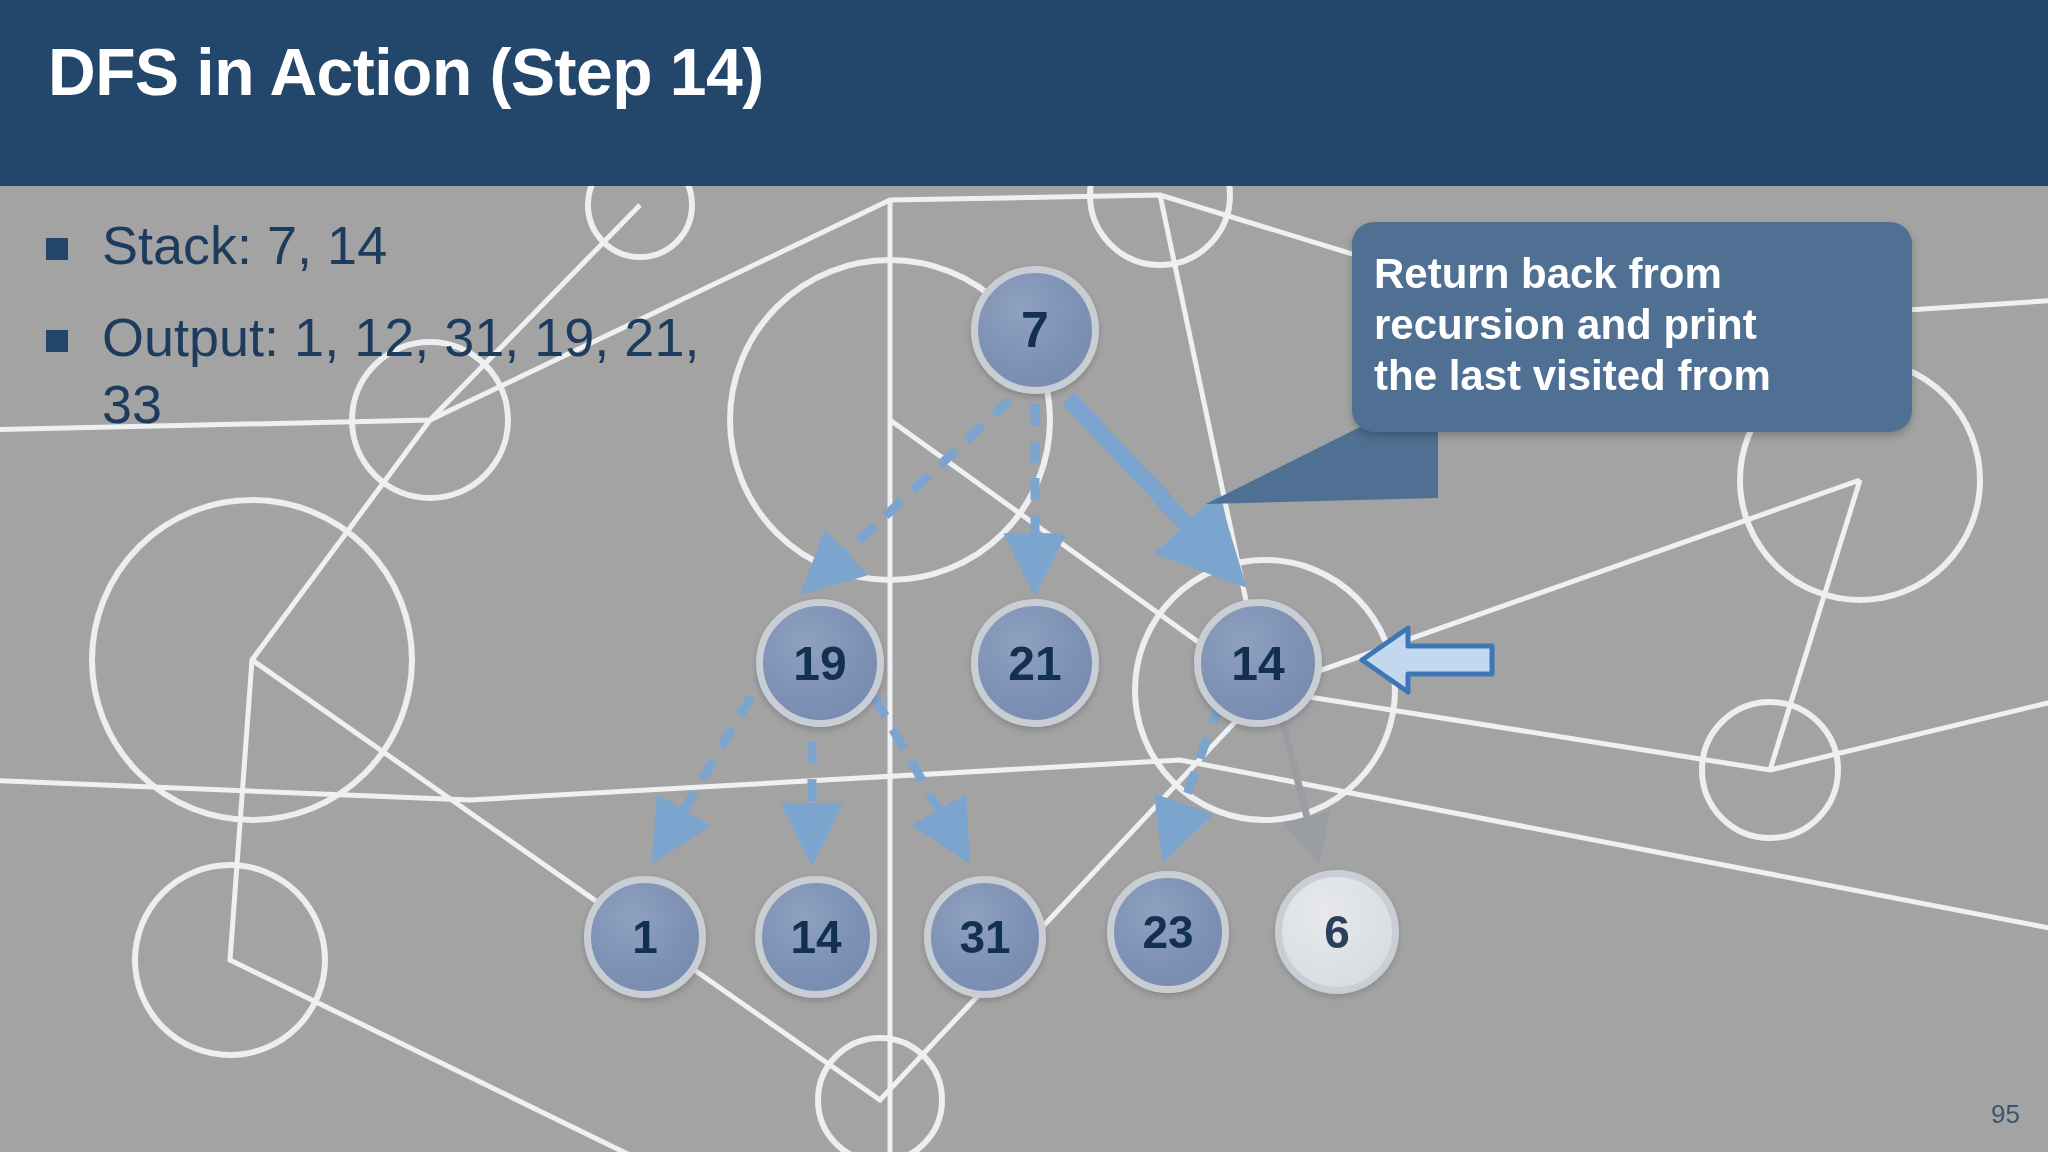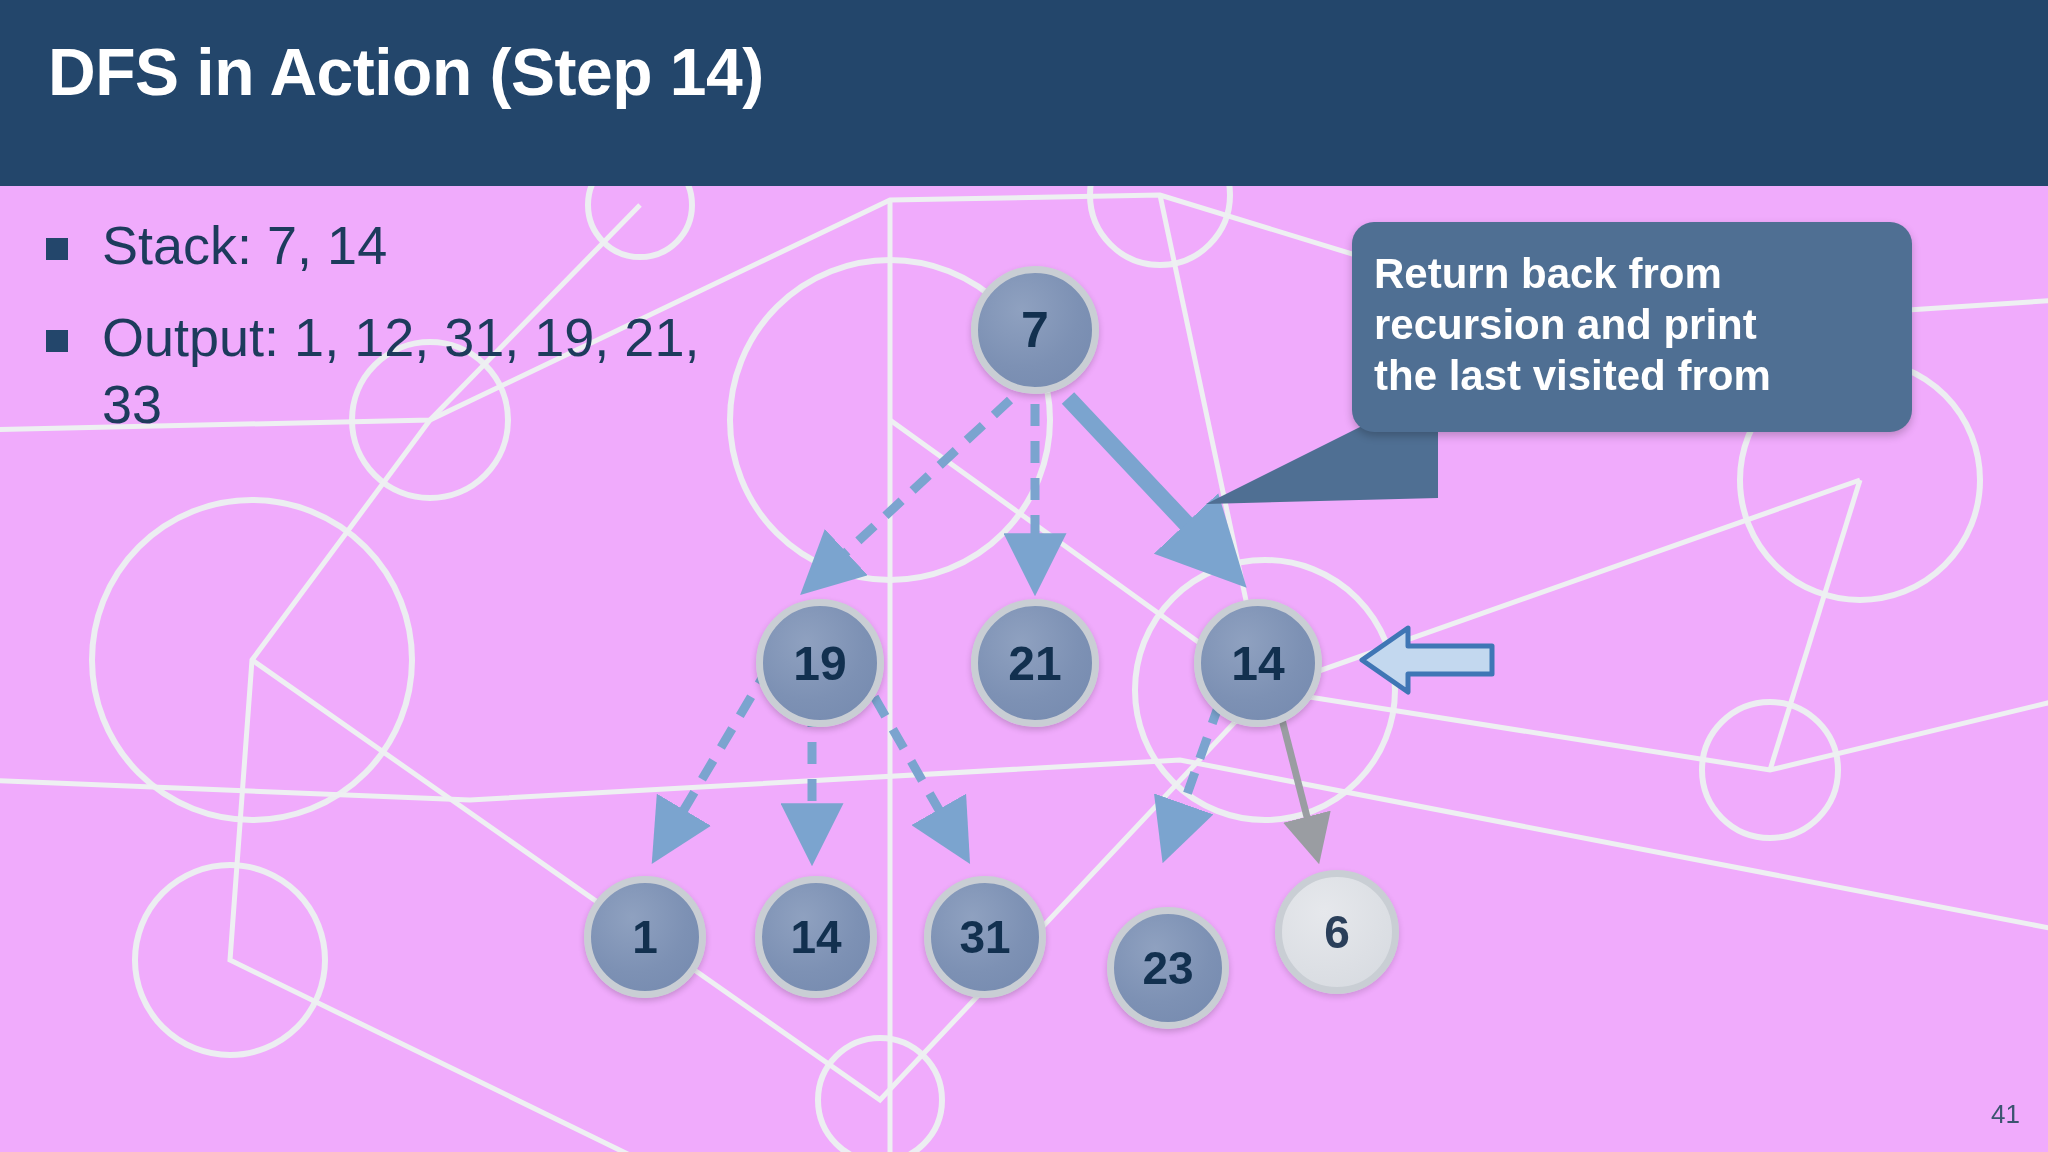--- a/index.html
+++ b/index.html
@@ -12,21 +12,21 @@
     height: 1152px;
     overflow: hidden;
     font-family: "Liberation Sans", sans-serif;
     position: relative;
   }
 
   
   .slide {
     position: absolute;
     inset: 0;
-    background: #f0abfc;
+    background: #a3a3a3;
     overflow: hidden;
   }
 
   
   .watermark {
     position: absolute;
     inset: 0;
     pointer-events: none;
     z-index: 0;
   }
@@ -266,21 +266,21 @@
     </div>
     <div class="node visited" style="left:645px; top:937px; width:122px; height:122px; font-size:46px; transform:translate(-50%,-50%);">
       <span>1</span>
     </div>
     <div class="node visited" style="left:816px; top:937px; width:122px; height:122px; font-size:46px; transform:translate(-50%,-50%);">
       <span>14</span>
     </div>
     <div class="node visited" style="left:985px; top:937px; width:122px; height:122px; font-size:46px; transform:translate(-50%,-50%);">
       <span>31</span>
     </div>
-    <div class="node visited" style="left:1168px; top:968px; width:122px; height:122px; font-size:46px; transform:translate(-50%,-50%);">
+    <div class="node visited" style="left:1168px; top:932px; width:122px; height:122px; font-size:46px; transform:translate(-50%,-50%);">
       <span>23</span>
     </div>
     <div class="node unvisited" style="left:1337px; top:932px; width:124px; height:124px; font-size:46px; transform:translate(-50%,-50%);">
       <span>6</span>
     </div>
   </div>
 
   <svg class="callout-tail" viewBox="0 0 240 130">
     <path d="M 238 8 L 238 118 L 6 124 Z" fill="#4f6f93"></path>
   </svg>
@@ -288,15 +288,15 @@
   <div class="callout">
     <div>Return back from</div>
     <div>recursion and print</div>
     <div>the last visited from</div>
   </div>
 
   <svg class="pointer-arrow" viewBox="0 0 140 80">
     <path d="M 136 26 L 52 26 L 52 8 L 6 40 L 52 72 L 52 54 L 136 54 Z" fill="#c3d8ef" stroke="#3f76b5" stroke-width="5" stroke-linejoin="round"></path>
   </svg>
 
-  <div class="page-number">41</div>
+  <div class="page-number">95</div>
 
 </div>
 
 </body></html>

